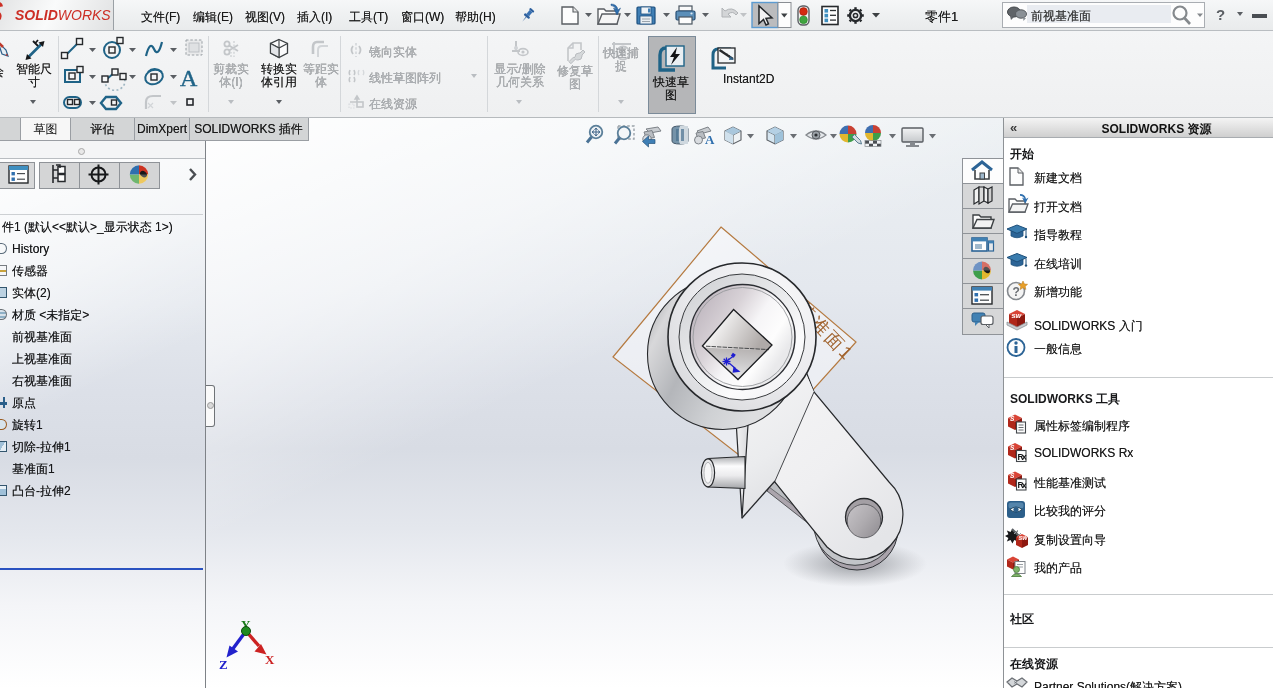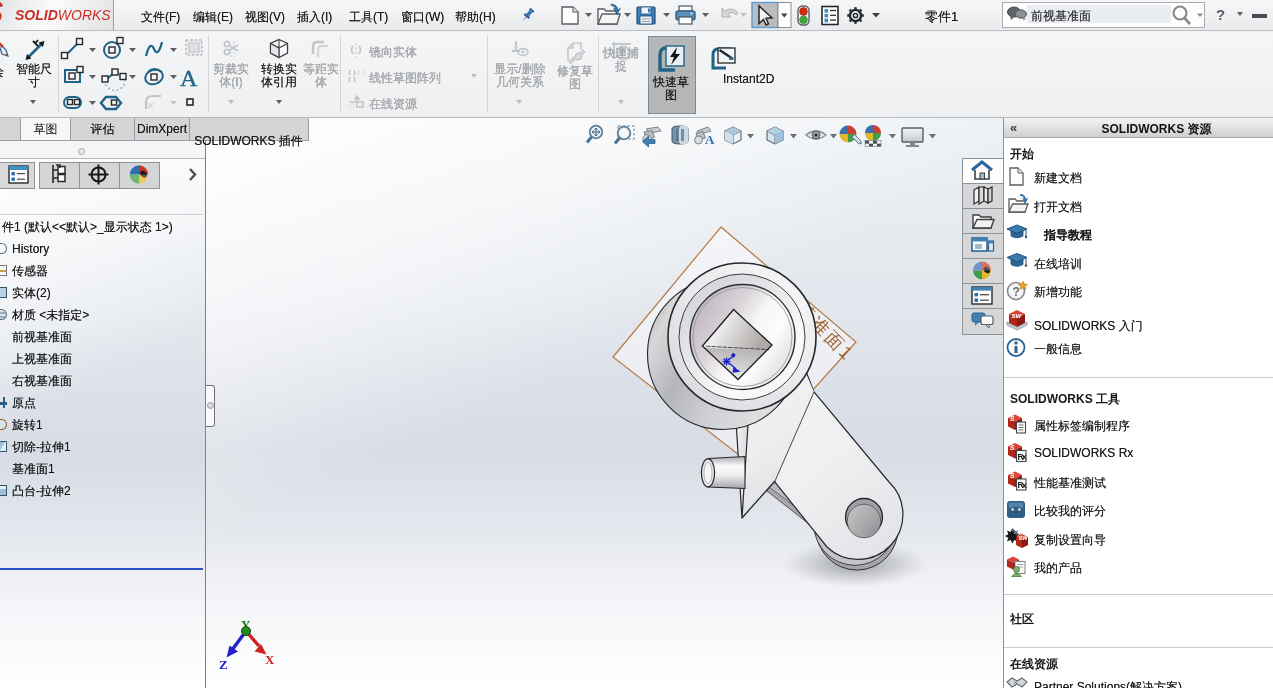--- a/index.html
+++ b/index.html
@@ -352,21 +352,21 @@
 </svg>
     </div>
   <div class="ab t12" style="left:723px;top:41px;">Instant2D</div>
 </div>
 
 <div class="ab" id="tabrow" style="left:0;top:118px;width:308px;height:22px;background:#d3d5d6;border-right:1px solid #9a9ea3;border-bottom:1px solid #9a9ea3;z-index:5;">
   <div class="ab" style="left:0;top:0;width:20px;height:22px;border-right:1px solid #9a9ea3;"></div>
   <div class="ab ctr" style="left:21px;top:0;width:49px;height:22px;background:#f7f7f7;border-right:1px solid #9a9ea3;font-size:12px;color:#111;line-height:22px;">草图</div>
   <div class="ab ctr t12" style="left:71px;top:0;width:63px;height:22px;border-right:1px solid #9a9ea3;line-height:22px;">评估</div>
   <div class="ab ctr t12" style="left:135px;top:0;width:54px;height:22px;border-right:1px solid #9a9ea3;line-height:22px;">DimXpert</div>
-  <div class="ab ctr t12" style="left:190px;top:12px;width:117px;height:28px;line-height:22px;">SOLIDWORKS 插件</div>
+  <div class="ab ctr t12" style="left:190px;top:0;width:117px;height:28px;line-height:22px;">SOLIDWORKS 插件</div>
 </div>
 
 <div class="ab" id="graphics" style="left:206px;top:118px;width:797px;height:570px;overflow:hidden;
   background:linear-gradient(155deg, rgba(255,255,255,0.97) 0%, rgba(255,255,255,0.55) 25%, rgba(255,255,255,0) 45%),linear-gradient(180deg, #ecf0f3 0%, #e4e8ee 30%, #dce0e8 46%, #d8dce4 58%, #e4e7ed 72%, #f4f5f8 85%, #ffffff 100%);">
   <div class="ab" id="headsup" style="left:378px;top:5px;z-index:2;">
   <svg width="360" height="26" viewBox="0 0 360 26">
 
     <circle cx="12" cy="9" r="6.3" fill="#edf1f4" stroke="#5b7f99" stroke-width="1.8"></circle>
     <line x1="7.5" y1="14" x2="3" y2="19.5" stroke="#4a7295" stroke-width="3"></line>
     <path d="M12 5 l0 8 M8 9 l8 0 M12 5 l-1.5 2 M12 5 l1.5 2 M12 13 l-1.5 -2 M12 13 l1.5 -2 M8 9 l2 -1.5 M8 9 l2 1.5 M16 9 l-2 -1.5 M16 9 l-2 1.5" stroke="#45698c" stroke-width="1"></path>
@@ -706,21 +706,21 @@
 <div class="ab" id="taskpane" style="left:1003px;top:118px;width:270px;height:570px;background:#ffffff;border-left:1px solid #8e9296;">
   <div class="ab" style="left:0;top:0;width:269px;height:19px;
        background:linear-gradient(180deg,#f4f4f4 0%,#dedede 60%,#cfcfcf 100%);border-bottom:1px solid #a8acb0;">
     <div class="ab" style="left:6px;top:2px;font-size:13px;font-weight:bold;color:#3c3c3c;">«</div>
     <div class="ab ctr" style="left:45px;top:3px;width:215px;font-size:12px;font-weight:bold;color:#111;">SOLIDWORKS 资源</div>
   </div>
   <div class="ab" id="tpbody" style="left:0;top:0;width:268px;height:570px;">
     <div class="ab" style="left:6px;top:28px;font-size:12px;font-weight:bold;color:#17181a;">开始</div>
     <div class="ab t12" style="left:30px;top:52px;">新建文档</div>
     <div class="ab t12" style="left:30px;top:81px;">打开文档</div>
-    <div class="ab t12" style="left:40px;top:109px;font-weight:bold;">指导教程</div>
+    <div class="ab t12" style="left:30px;top:109px;">指导教程</div>
     <div class="ab t12" style="left:30px;top:138px;">在线培训</div>
     <div class="ab t12" style="left:30px;top:166px;">新增功能</div>
     <div class="ab t12" style="left:30px;top:200px;">SOLIDWORKS 入门</div>
     <div class="ab t12" style="left:30px;top:223px;">一般信息</div>
     <div class="ab" style="left:0;top:259px;width:270px;height:1px;background:#c9ccce;"></div>
     <div class="ab" style="left:6px;top:273px;font-size:12px;font-weight:bold;color:#17181a;">SOLIDWORKS 工具</div>
     <div class="ab t12" style="left:30px;top:300px;">属性标签编制程序</div>
     <div class="ab t12" style="left:30px;top:328px;">SOLIDWORKS Rx</div>
     <div class="ab t12" style="left:30px;top:357px;">性能基准测试</div>
     <div class="ab t12" style="left:30px;top:385px;">比较我的评分</div>

